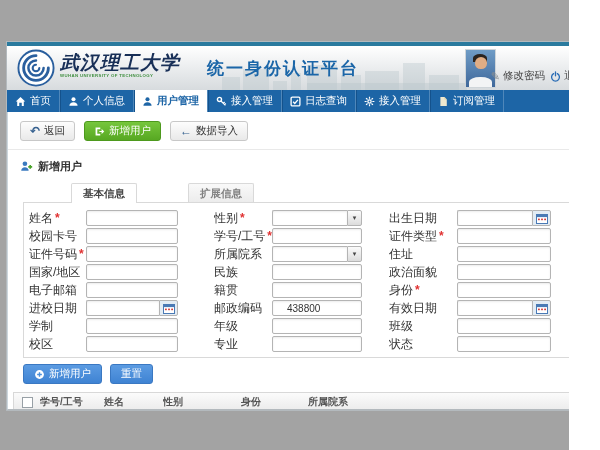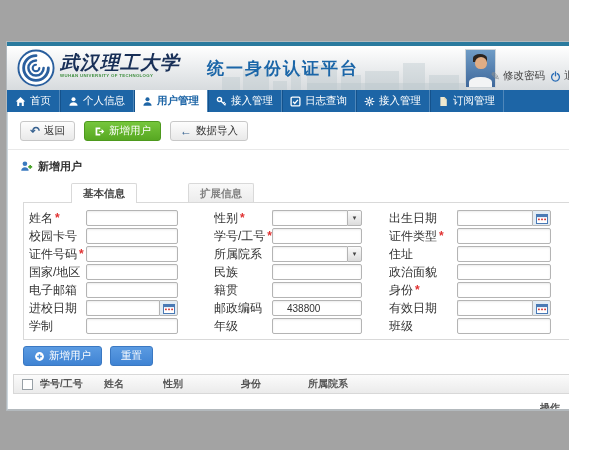--- a/index.html
+++ b/index.html
@@ -344,20 +344,34 @@
               </span>
               <span class="flabel l2">年级</span>
               <span class="fctl w2">
                 <input class="finput" style="">
               </span>
               <span class="flabel l3">班级</span>
               <span class="fctl w3">
                 <input class="finput" style="">
               </span>
             </div>
+            <div class="frow">
+              <span class="flabel l1">校区</span>
+              <span class="fctl w1">
+                <input class="finput" style="">
+              </span>
+              <span class="flabel l2">专业</span>
+              <span class="fctl w2">
+                <input class="finput" style="">
+              </span>
+              <span class="flabel l3">状态</span>
+              <span class="fctl w3">
+                <input class="finput" style="">
+              </span>
+            </div>
           </div>
       </div>
 
       <div class="actions">
         <span class="btn-blue">
           <svg viewBox="0 0 14 14">
             <circle cx="7" cy="7" r="5.6" fill="#fff"></circle>
             <path d="M7 4v6M4 7h6" stroke="#4a8fdb" stroke-width="1.8"></path>
           </svg>
           <span>新增用户</span>

